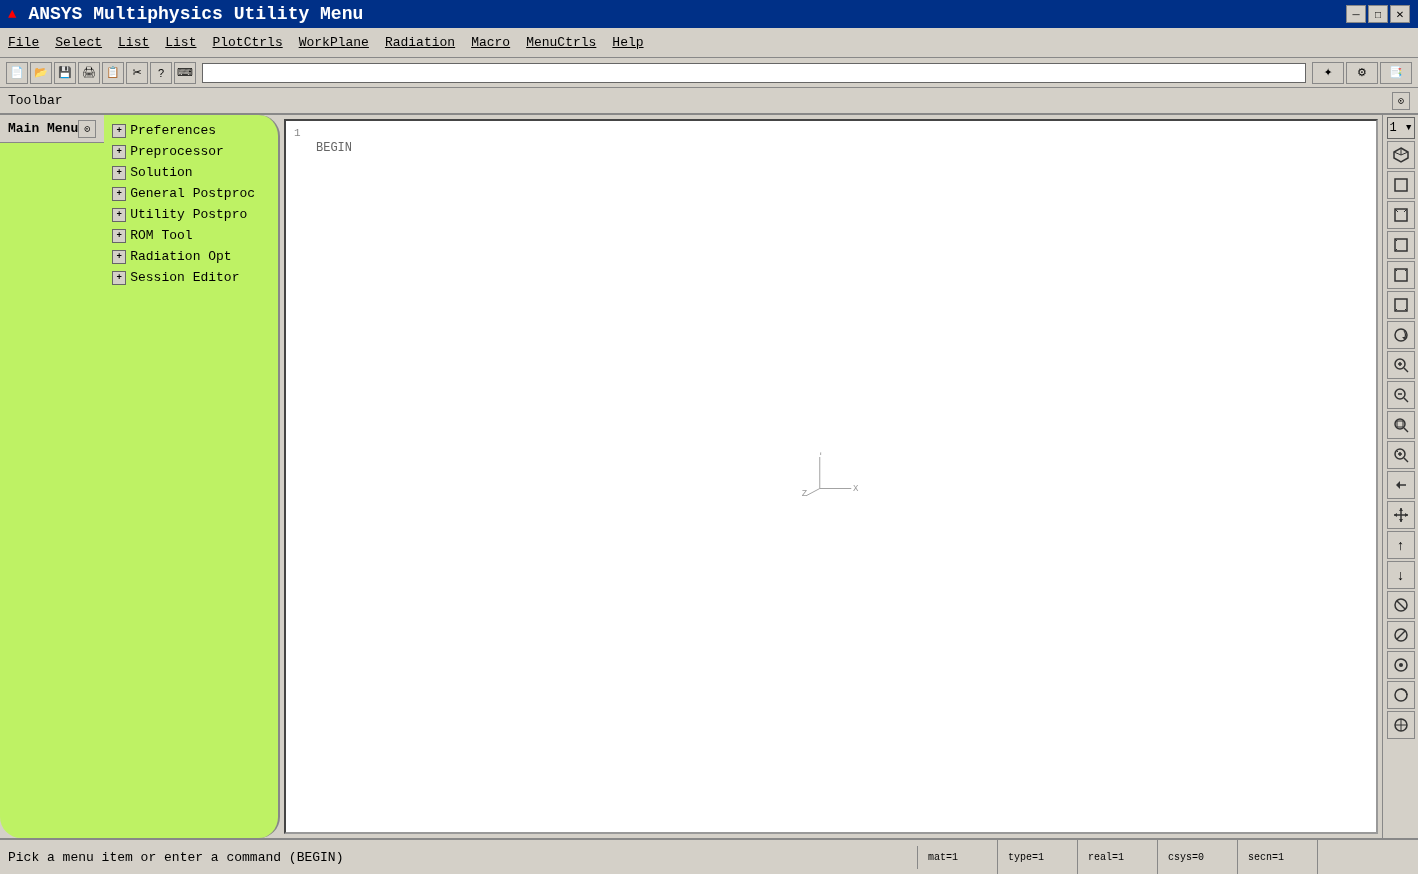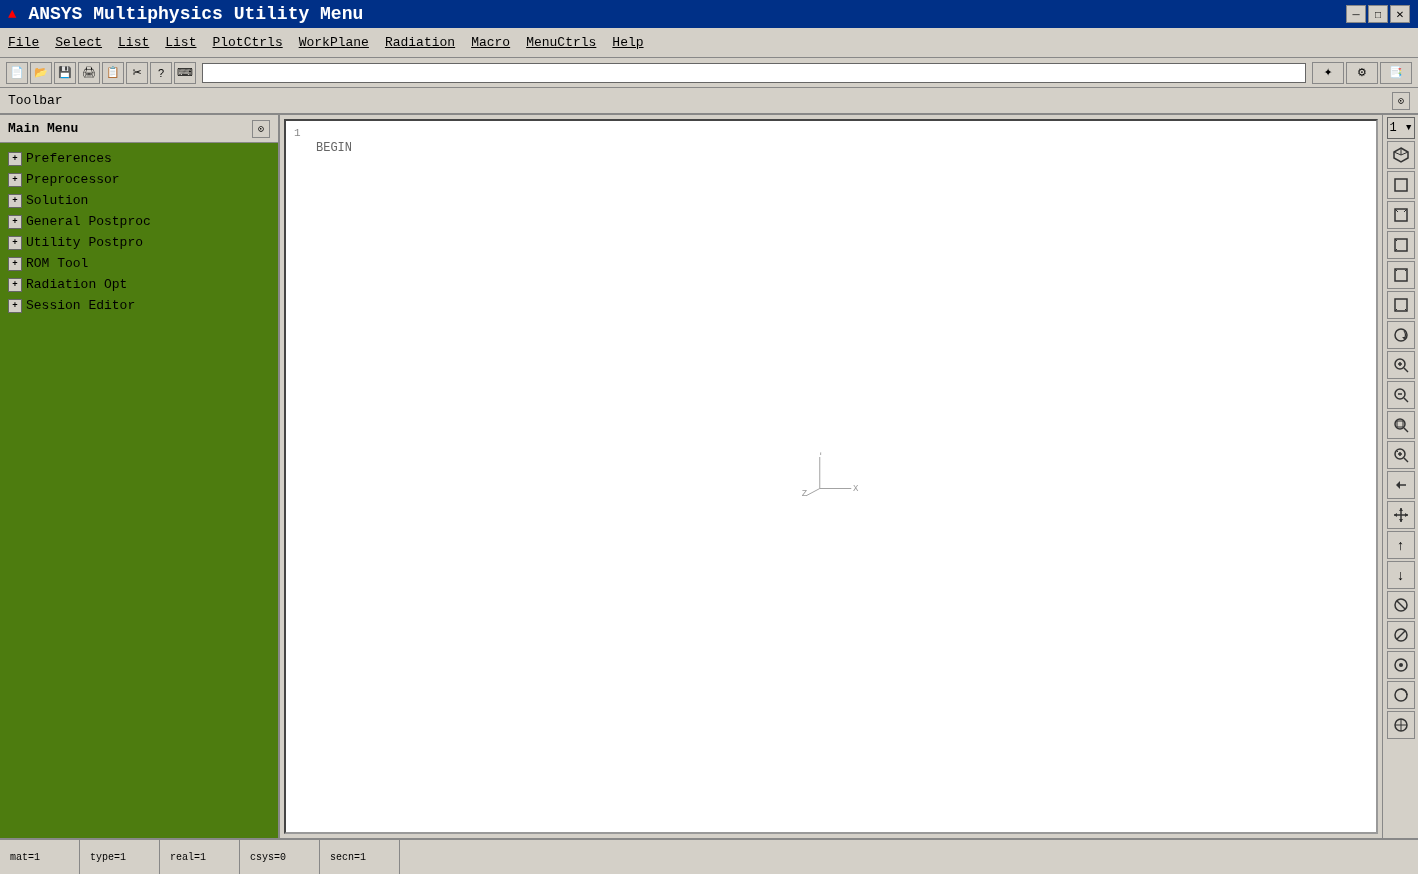--- a/index.html
+++ b/index.html
@@ -117,24 +117,25 @@
       font-size: 10px;
     }
     .main-area {
       display: flex;
       flex: 1;
       height: calc(874px - 28px - 30px - 30px - 26px - 36px);
       border-top: 1px solid #888;
     }
     .left-panel {
       width: 280px;
-      background: #4d7c0f;
+      background: #bef264;
       border-right: 2px solid #888;
       display: flex;
-      flex-direction: column;
+      flex-direction: row;
+      border-radius: 21px;
     }
     .left-panel-header {
       background: #d4d0c8;
       padding: 4px 8px;
       border-bottom: 1px solid #888;
       display: flex;
       align-items: center;
       justify-content: space-between;
       height: 28px;
     }
@@ -520,20 +521,23 @@
           <circle cx="9" cy="9" r="6" fill="none" stroke="#333" stroke-width="1.5"></circle>
           <line x1="9" y1="3" x2="9" y2="15" stroke="#333" stroke-width="1"></line>
           <line x1="3" y1="9" x2="15" y2="9" stroke="#333" stroke-width="1"></line>
         </svg>
     </button>
   </div>
 
 </div>
 
 <div class="status-bar">
+  <div class="status-main">
+    <span>Pick a menu item or enter a command (BEGIN)</span>
+  </div>
   <div class="status-field">
     <span>mat=1</span>
   </div>
   <div class="status-field">
     <span>type=1</span>
   </div>
   <div class="status-field">
     <span>real=1</span>
   </div>
   <div class="status-field">

